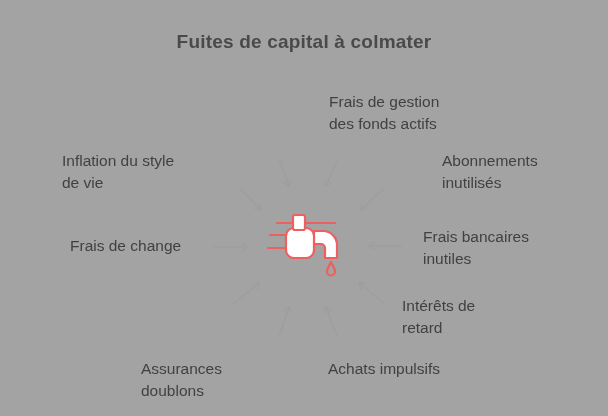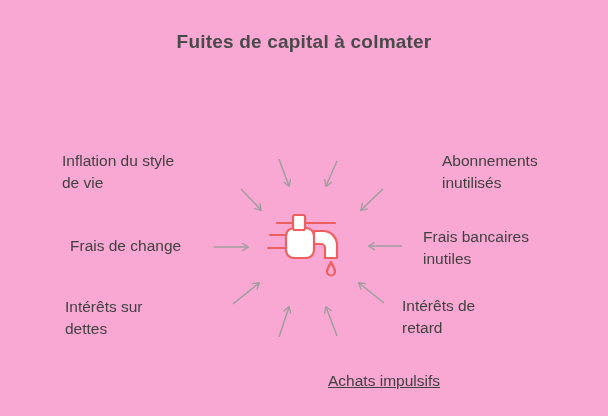--- a/index.html
+++ b/index.html
@@ -4,21 +4,21 @@
 <style>
   html, body {
     margin: 0;
     padding: 0;
     background: #ffffff;
   }
   .canvas {
     position: relative;
     width: 608px;
     height: 416px;
-    background: #f9a8d4;
+    background: #a3a3a3;
     overflow: hidden;
     font-family: "Liberation Sans", "DejaVu Sans", sans-serif;
   }
   .title {
     position: absolute;
     left: 0;
     right: 0;
     top: 31px;
     text-align: center;
     font-size: 19px;
@@ -38,51 +38,53 @@
 
   .lbl-argent      { left: 160px; top: 112px; width: 143px; }
   .lbl-gestion     { left: 329px; top: 91px;  }
   .lbl-inflation   { left: 62px;  top: 150px; width: 150px; }
   .lbl-abonnements { left: 402px; top: 150px; margin-left: 40px; }
   .lbl-change      { left: 70px;  top: 235px; }
   .lbl-bancaires   { left: 423px; top: 226px; }
   .lbl-interets    { left: 65px;  top: 296px; width: 150px; }
   .lbl-penalites   { left: 402px; top: 295px; }
   .lbl-assurances  { left: 141px; top: 358px; width: 150px; }
-  .lbl-achats      { left: 328px; top: 370px; text-decoration: underline; }
+  .lbl-achats      { left: 328px; top: 358px; }
 
   svg.layer {
     position: absolute;
     left: 0;
     top: 0;
   }
   .arrow {
     stroke: #9e9e9e;
     stroke-width: 1.5;
     fill: none;
   }
 </style>
 </head>
 <body>
 
 <div class="canvas">
 
   <div class="title">Fuites de capital à colmater</div>
 
+  <div class="lbl lbl-gestion">Frais de gestion
+des fonds actifs</div>
   <div class="lbl right lbl-inflation">Inflation du style
 de vie</div>
   <div class="lbl lbl-abonnements">Abonnements
 inutilisés</div>
   <div class="lbl lbl-bancaires">Frais bancaires
 inutiles</div>
   <div class="lbl lbl-change">Frais de change</div>
-  <div class="lbl right lbl-interets">Intérêts sur
-dettes</div>
   <div class="lbl lbl-penalites">Intérêts de
 retard</div>
+  <div class="lbl right lbl-assurances">Assurances
+doublons</div>
   <div class="lbl lbl-achats">Achats impulsifs</div>
 
   <svg class="layer" width="608" height="416" viewBox="0 0 608 416">
     <defs>
       <marker id="ah" viewBox="0 0 10 10" refX="7.5" refY="5" markerWidth="9" markerHeight="9" orient="auto" markerUnits="userSpaceOnUse">
         <path d="M1.5,1 L8,5 L1.5,9" fill="none" stroke="#9e9e9e" stroke-width="1.5" stroke-linecap="round" stroke-linejoin="round"></path>
       </marker>
     </defs>
 
     <line class="arrow" x1="279" y1="159" x2="289" y2="186" marker-end="url(#ah)"></line>

